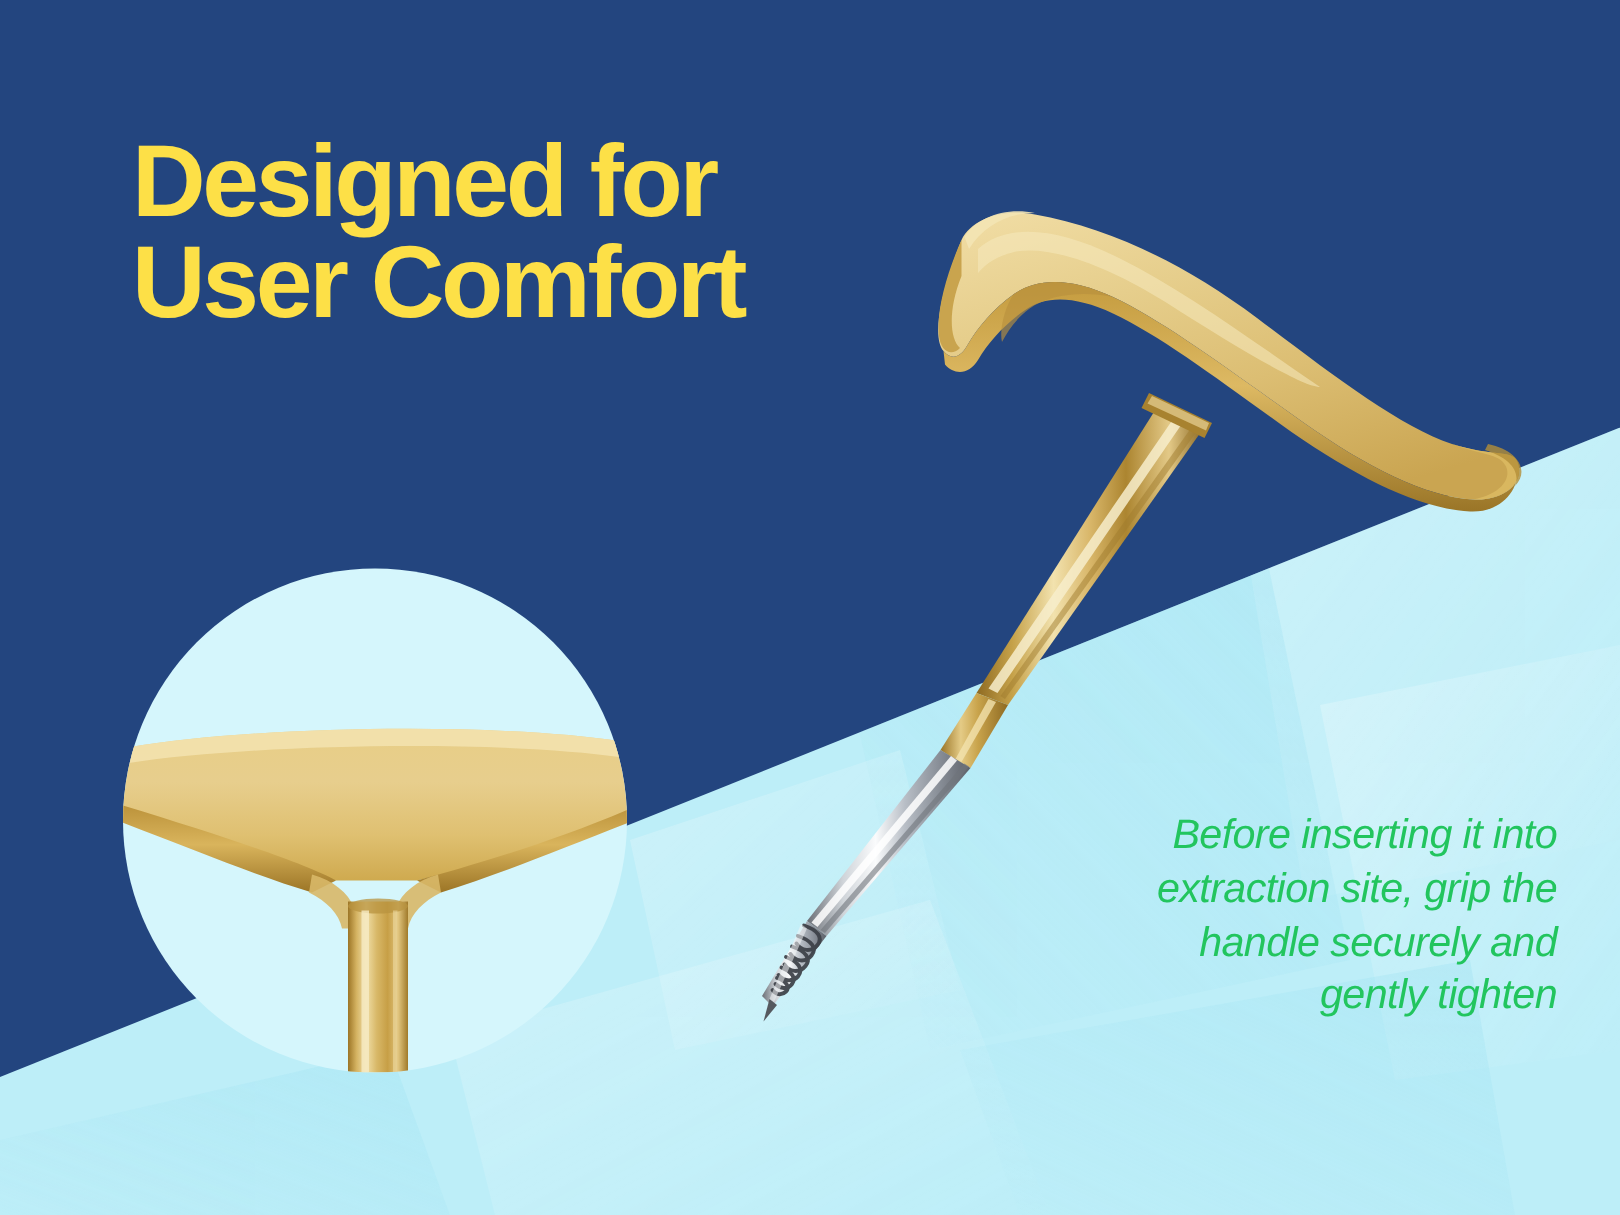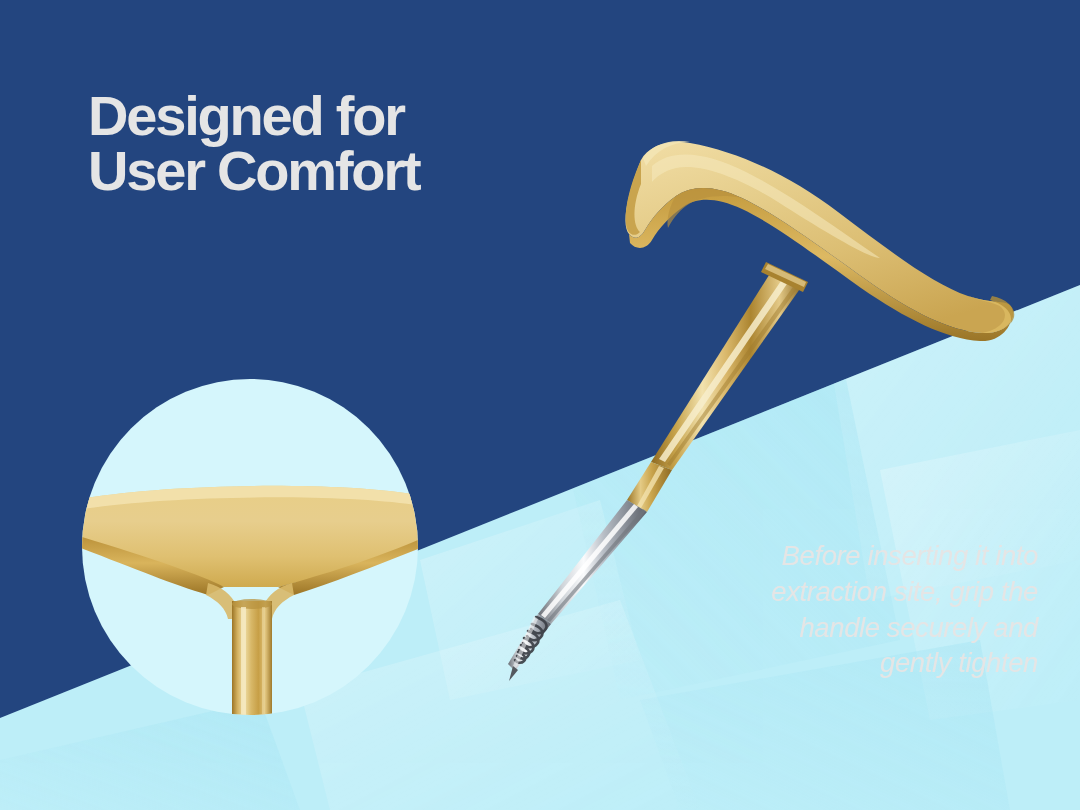--- a/index.html
+++ b/index.html
@@ -47,36 +47,36 @@
     overflow: hidden;
   }
   .inset-svg { position: absolute; inset: 0; }
 
   
   .headline {
     position: absolute;
     left: 88px;
     top: 88px;
     width: 560px;
-    color: #e5e5e5;
-    font-size: 56px;
+    color: #fde047;
+    font-size: 68px;
     font-weight: 700;
     line-height: 0.99;
     letter-spacing: -2.2px;
     white-space: pre-line;
   }
 
   
   .caption {
     position: absolute;
     right: 42px;
     top: 538px;
     width: 340px;
     text-align: right;
-    color: #e5e5e5;
+    color: #22c55e;
     font-size: 27.5px;
     font-style: italic;
     font-weight: 500;
     line-height: 1.30;
     letter-spacing: -0.4px;
     white-space: pre-line;
   }
 
   
   .tool { position: absolute; left: 0; top: 0; width: 1080px; height: 810px; }

